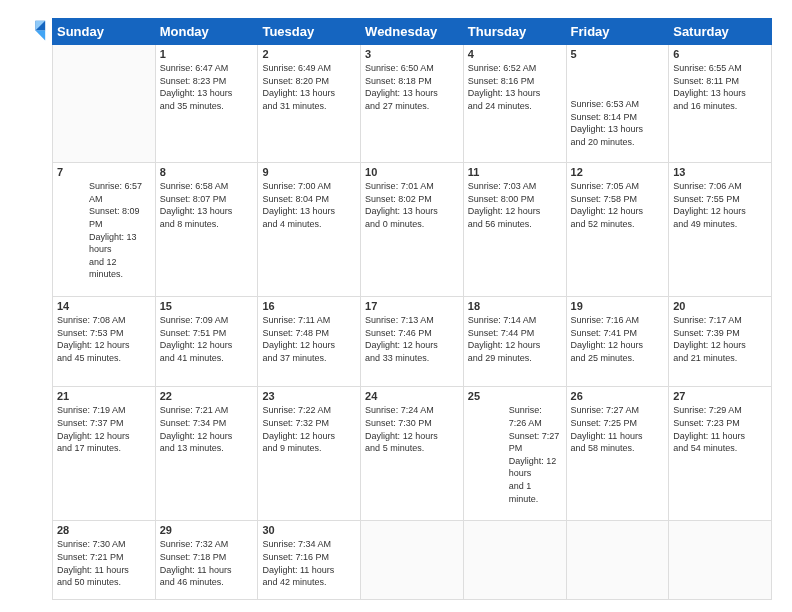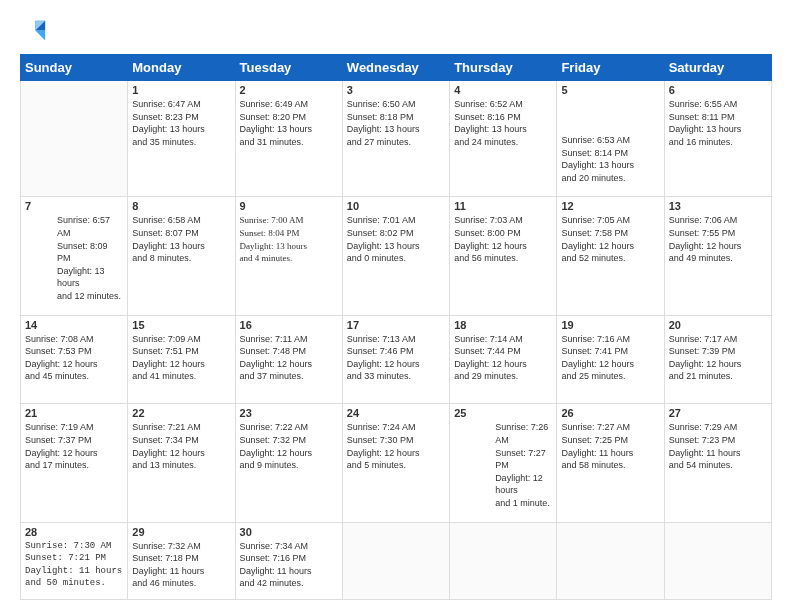--- a/index.html
+++ b/index.html
@@ -8,21 +8,20 @@
       height: 612px;
       font-family: Arial, sans-serif;
       background: #fff;
       overflow: hidden;
     }
     .page {
       width: 792px;
       height: 612px;
       padding: 18px 20px 12px 20px;
       display: flex;
-      flex-direction: column;
     }
     .header {
       display: flex;
       justify-content: space-between;
       align-items: flex-start;
       margin-bottom: 8px;
     }
     .logo {
       display: flex;
       align-items: center;
@@ -186,21 +185,21 @@
           </td>
           <td>
             <div class="day-number">8</div>
             <div class="day-info" style="white-space: pre-line;">Sunrise: 6:58 AM
 Sunset: 8:07 PM
 Daylight: 13 hours
 and 8 minutes.</div>
           </td>
           <td>
             <div class="day-number">9</div>
-            <div class="day-info" style="white-space: pre-line; font-family: Liberation Serif, serif;">Sunrise: 7:00 AM
+            <div class="day-info" style="white-space: pre-line;">Sunrise: 7:00 AM
 Sunset: 8:04 PM
 Daylight: 13 hours
 and 4 minutes.</div>
           </td>
           <td>
             <div class="day-number">10</div>
             <div class="day-info" style="white-space: pre-line;">Sunrise: 7:01 AM
 Sunset: 8:02 PM
 Daylight: 13 hours
 and 0 minutes.</div>
@@ -325,21 +324,21 @@
             <div class="day-number">27</div>
             <div class="day-info" style="white-space: pre-line;">Sunrise: 7:29 AM
 Sunset: 7:23 PM
 Daylight: 11 hours
 and 54 minutes.</div>
           </td>
         </tr>
         <tr class="last-row">
           <td>
             <div class="day-number">28</div>
-            <div class="day-info" style="white-space: pre-line; font-family: Liberation Mono, monospace;">Sunrise: 7:30 AM
+            <div class="day-info" style="white-space: pre-line;">Sunrise: 7:30 AM
 Sunset: 7:21 PM
 Daylight: 11 hours
 and 50 minutes.</div>
           </td>
           <td>
             <div class="day-number">29</div>
             <div class="day-info" style="white-space: pre-line;">Sunrise: 7:32 AM
 Sunset: 7:18 PM
 Daylight: 11 hours
 and 46 minutes.</div>

